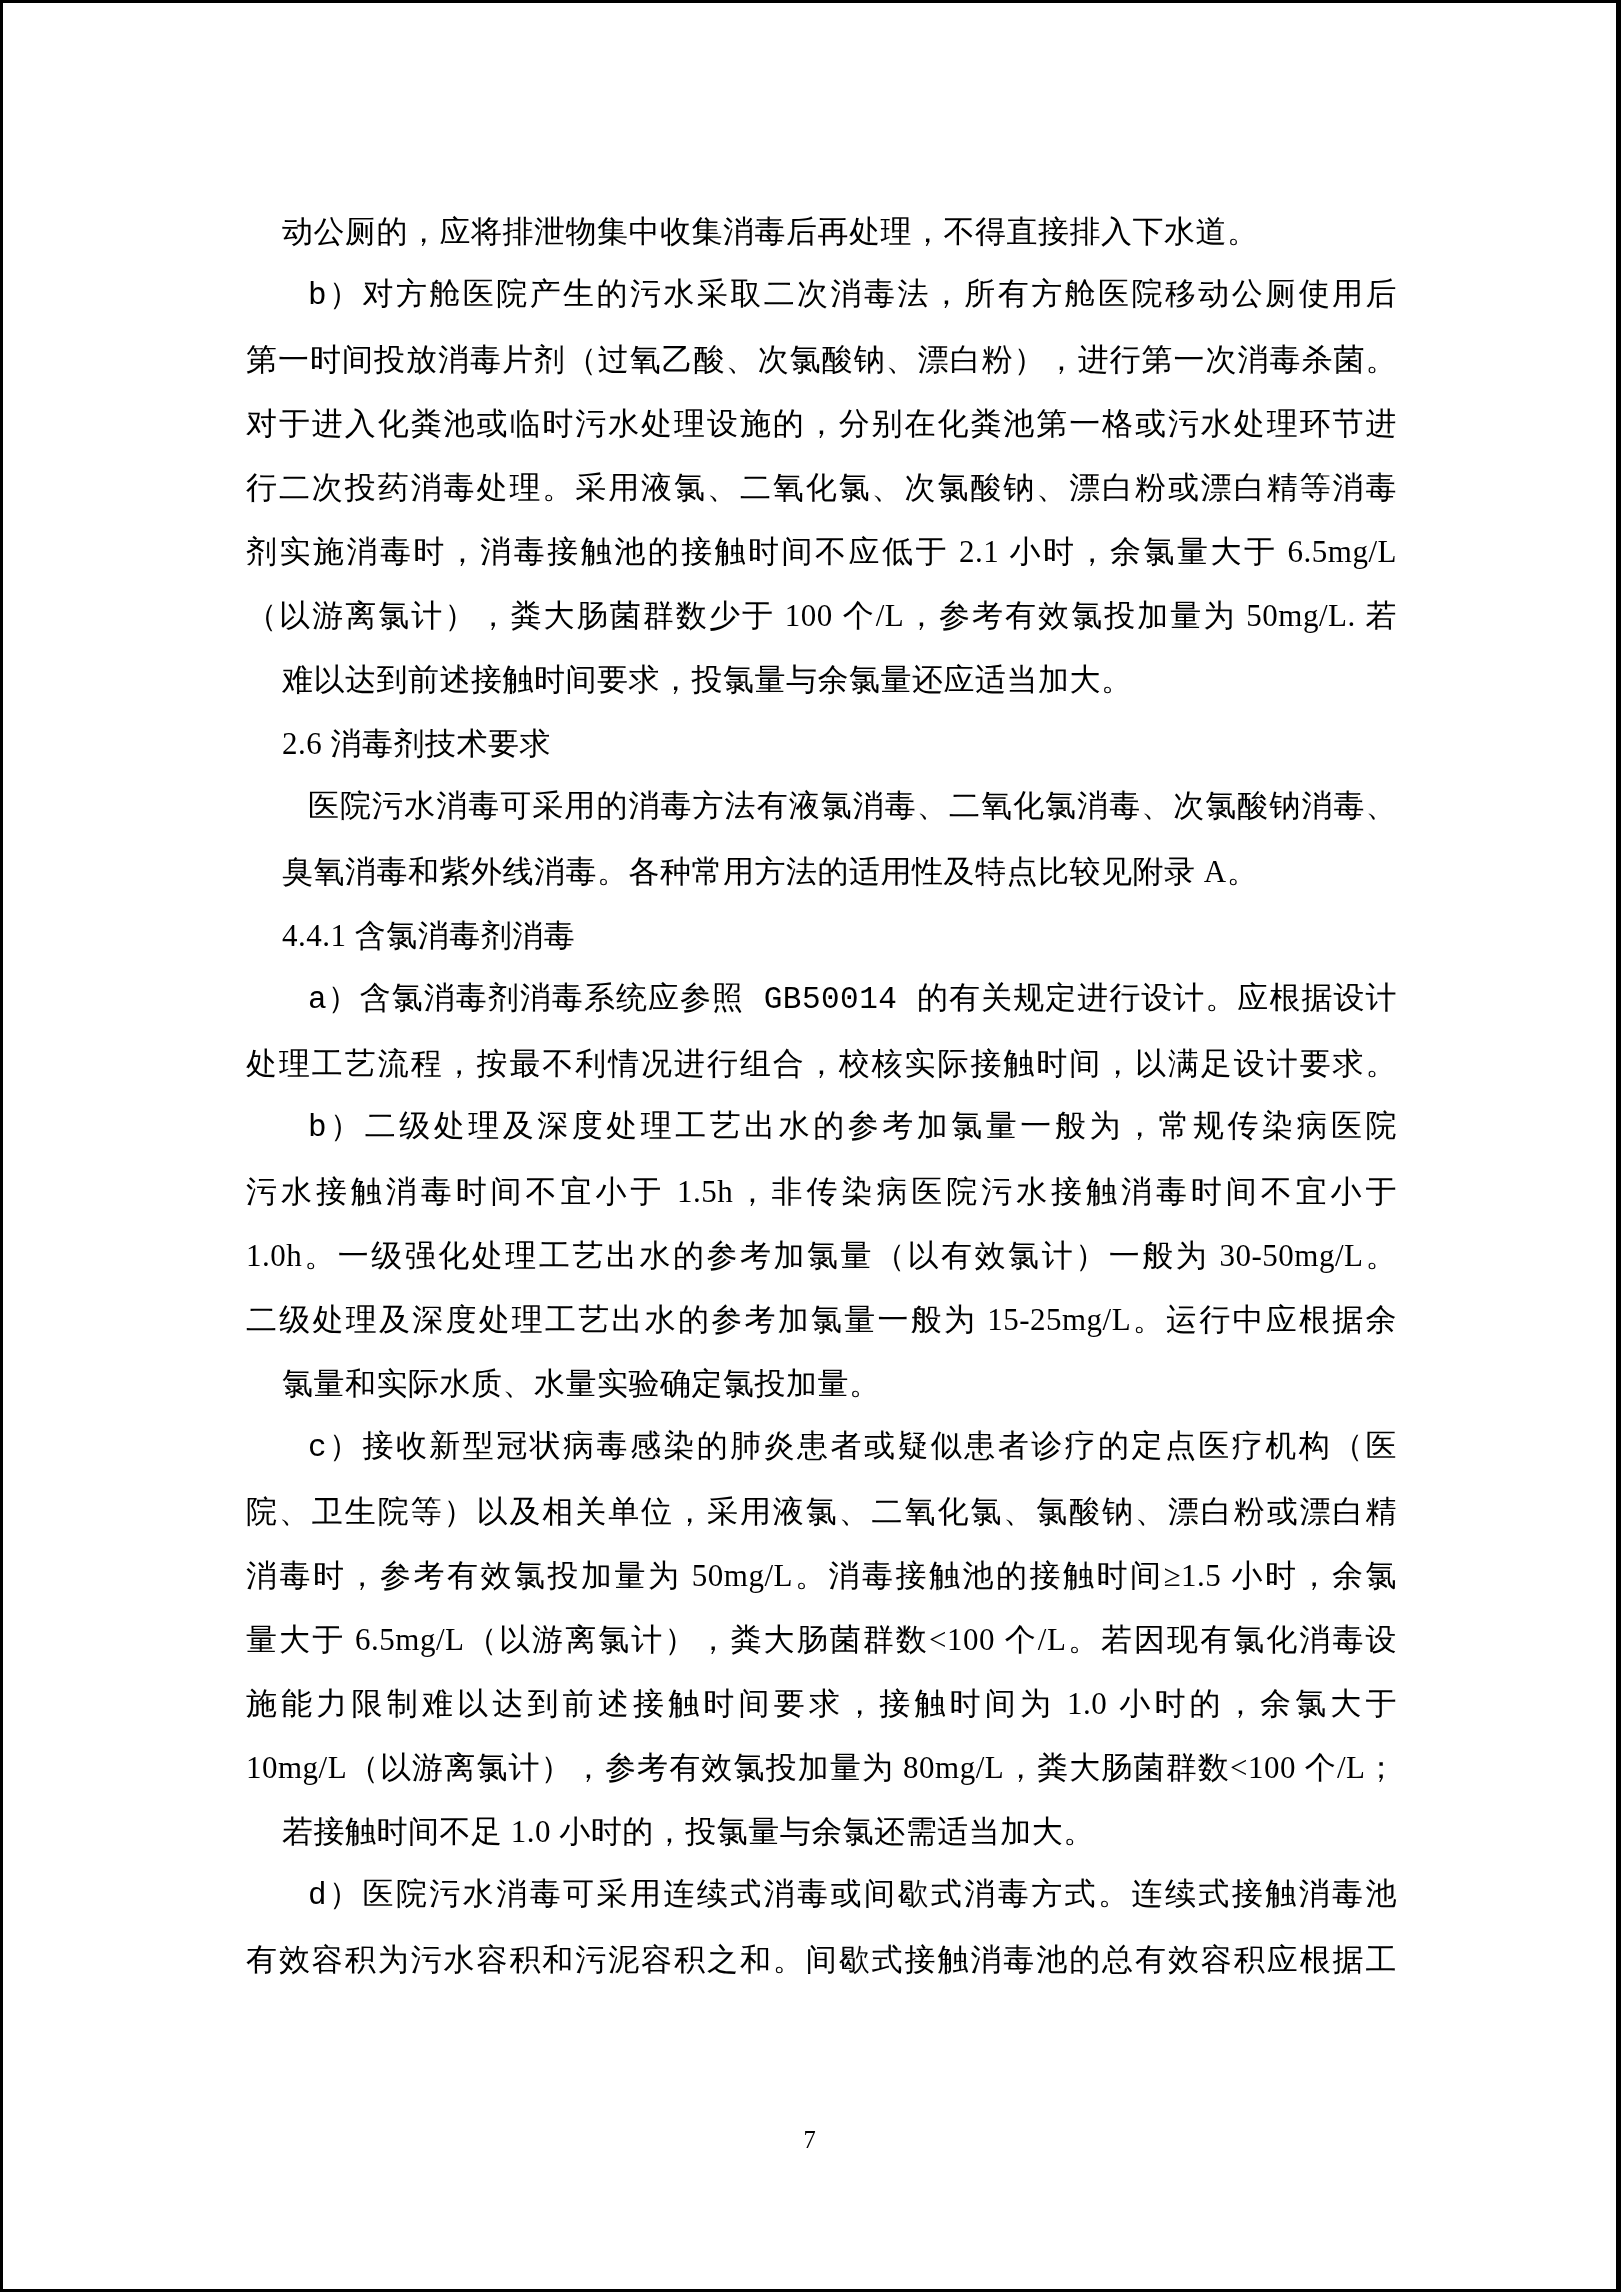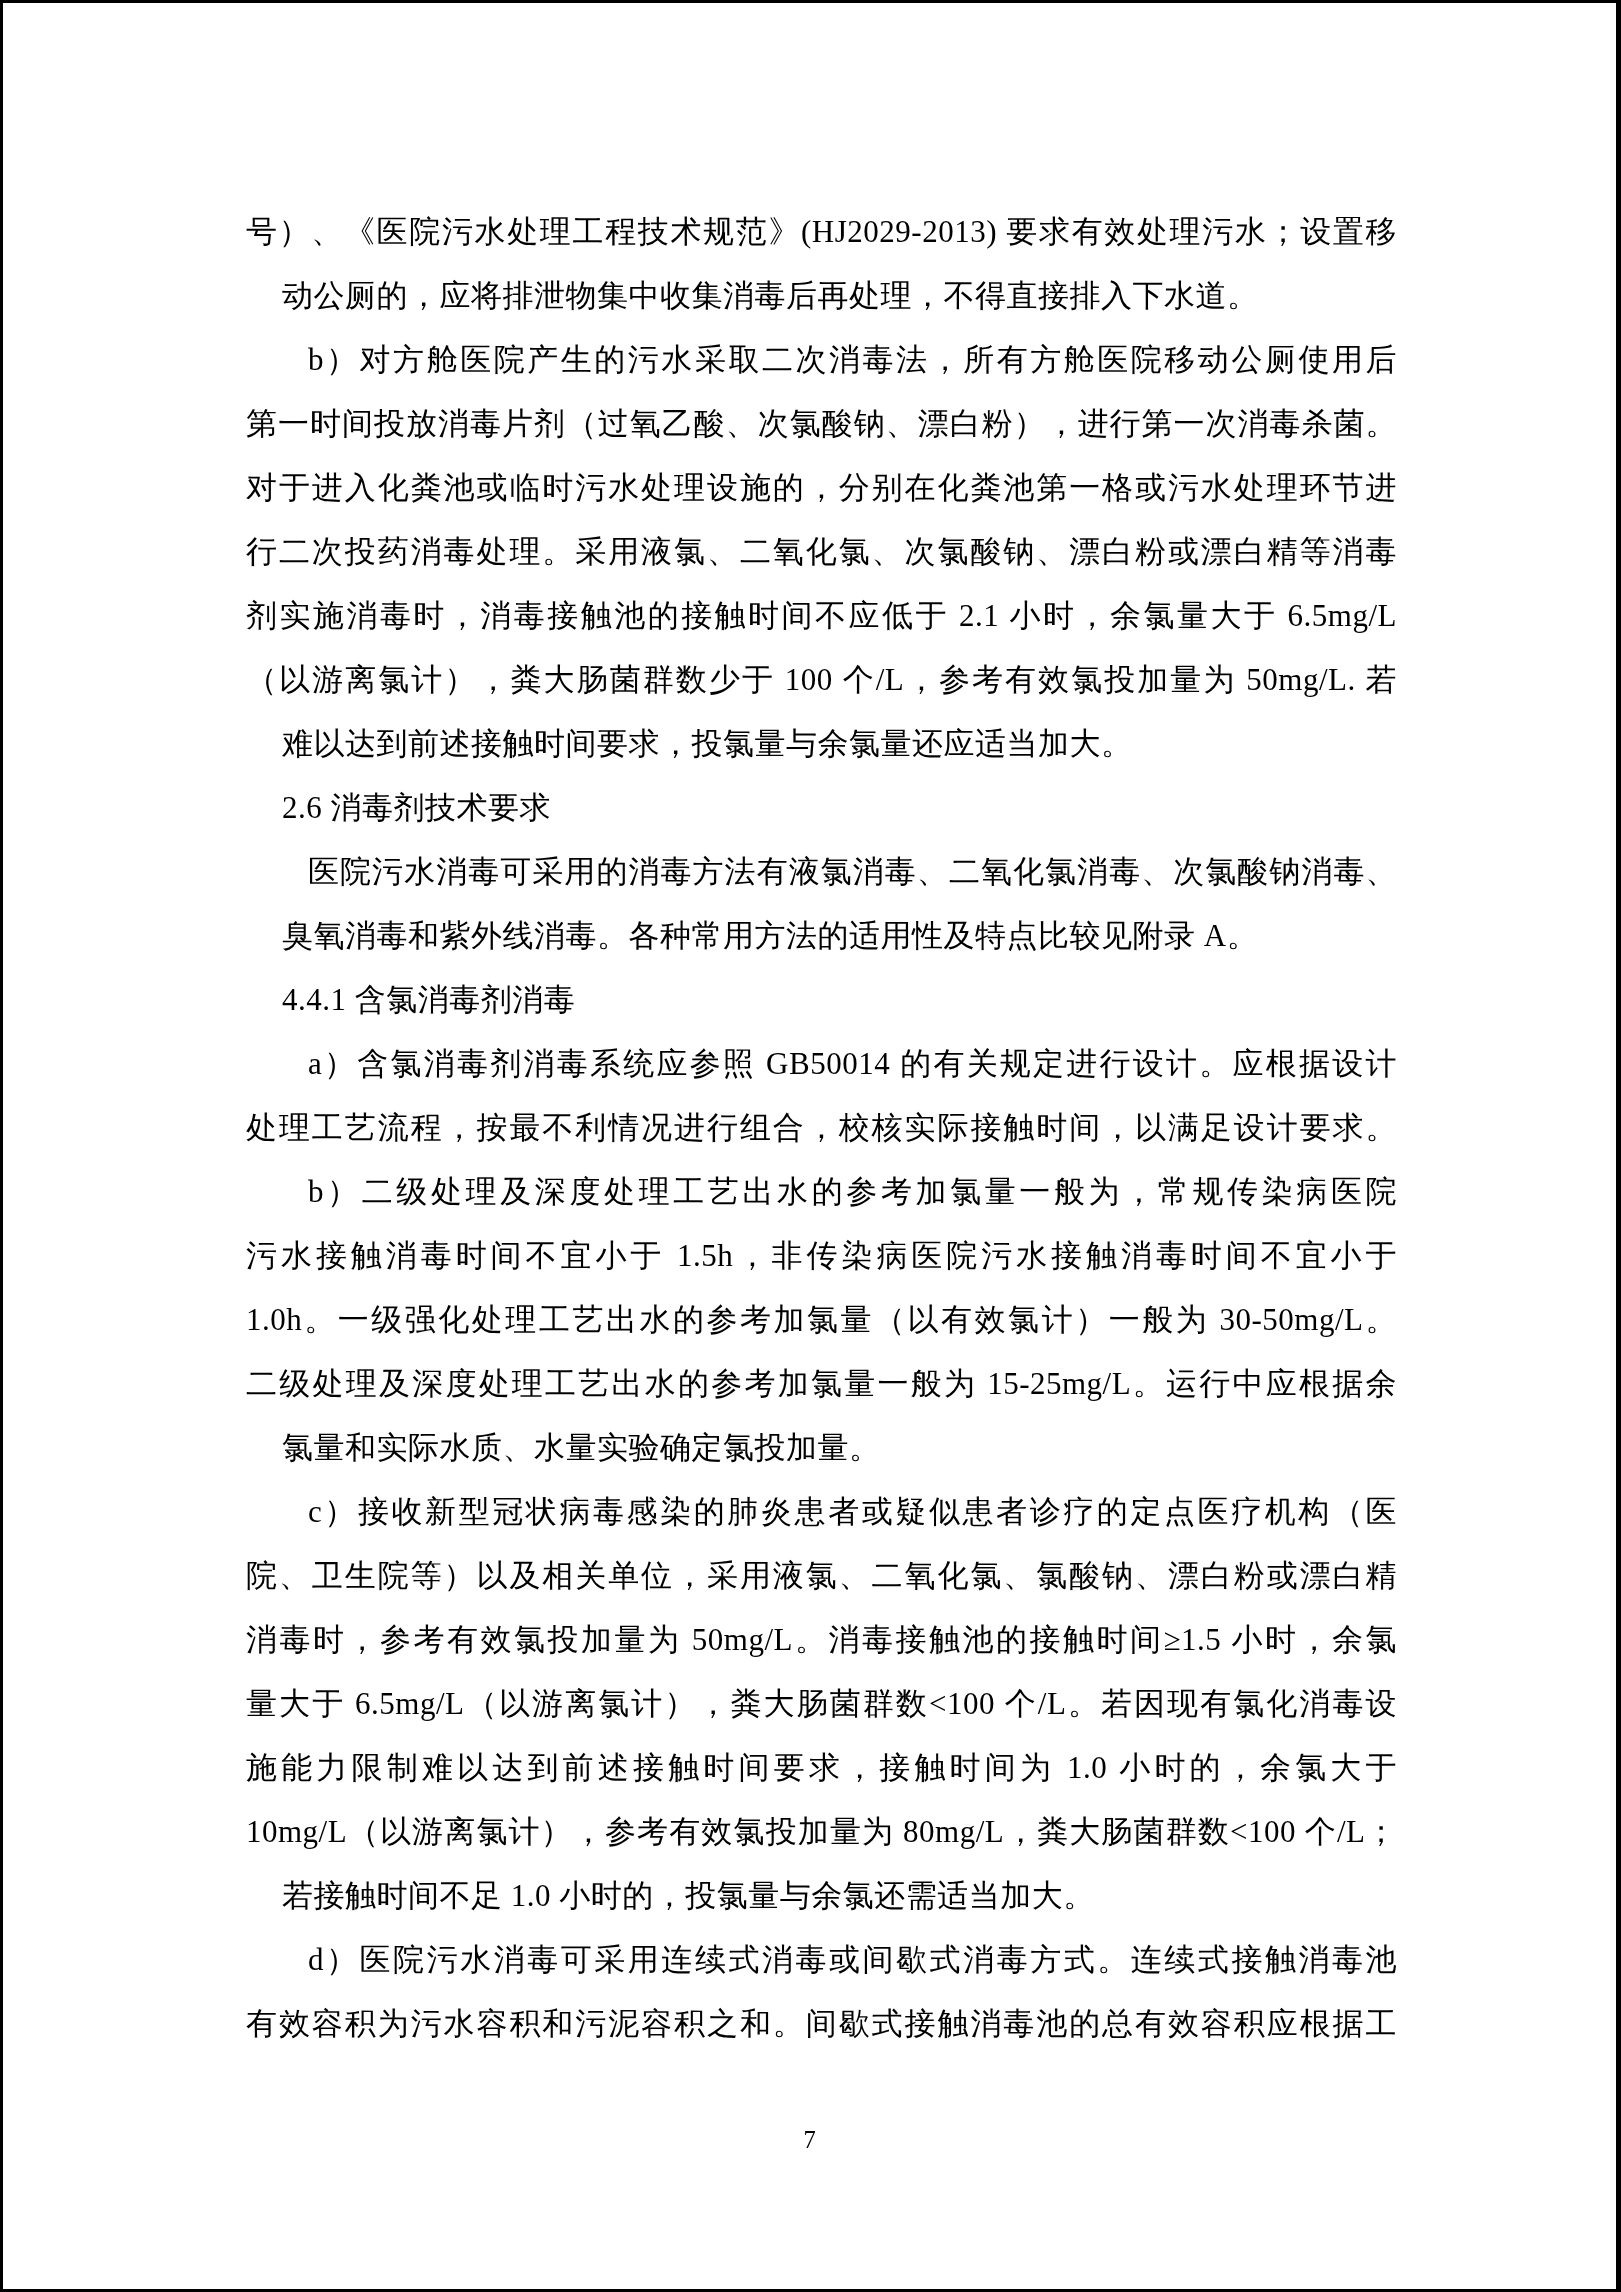--- a/index.html
+++ b/index.html
@@ -40,37 +40,37 @@
     text-justify: inter-character;
   }
   .line.left {
     white-space: normal;
     text-align: left;
     text-align-last: left;
     margin-left: 36px;
   }
   .line.indent {
     text-indent: 2em;
+    font-family: Liberation Mono, monospace;
   }
   .footer {
     position: absolute;
     left: 0;
     right: 0;
     top: 2120px;
     text-align: center;
     font-size: 24.5px;
     line-height: 33px;
   }
 </style>
 </head>
 <body>
 
 <div class="page">
   <div class="text-block">
-      <div class="line just">号）、《医院污水处理工程技术规范》(HJ2029-2013) 要求有效处理污水；设置移</div>
       <div class="line left">动公厕的，应将排泄物集中收集消毒后再处理，不得直接排入下水道。</div>
       <div class="line just indent">b）对方舱医院产生的污水采取二次消毒法，所有方舱医院移动公厕使用后</div>
       <div class="line just">第一时间投放消毒片剂（过氧乙酸、次氯酸钠、漂白粉），进行第一次消毒杀菌。</div>
       <div class="line just">对于进入化粪池或临时污水处理设施的，分别在化粪池第一格或污水处理环节进</div>
       <div class="line just">行二次投药消毒处理。采用液氯、二氧化氯、次氯酸钠、漂白粉或漂白精等消毒</div>
       <div class="line just">剂实施消毒时，消毒接触池的接触时间不应低于 2.1 小时，余氯量大于 6.5mg/L</div>
       <div class="line just">（以游离氯计），粪大肠菌群数少于 100 个/L，参考有效氯投加量为 50mg/L. 若</div>
       <div class="line left">难以达到前述接触时间要求，投氯量与余氯量还应适当加大。</div>
       <div class="line left">2.6 消毒剂技术要求</div>
       <div class="line just indent">医院污水消毒可采用的消毒方法有液氯消毒、二氧化氯消毒、次氯酸钠消毒、</div>

